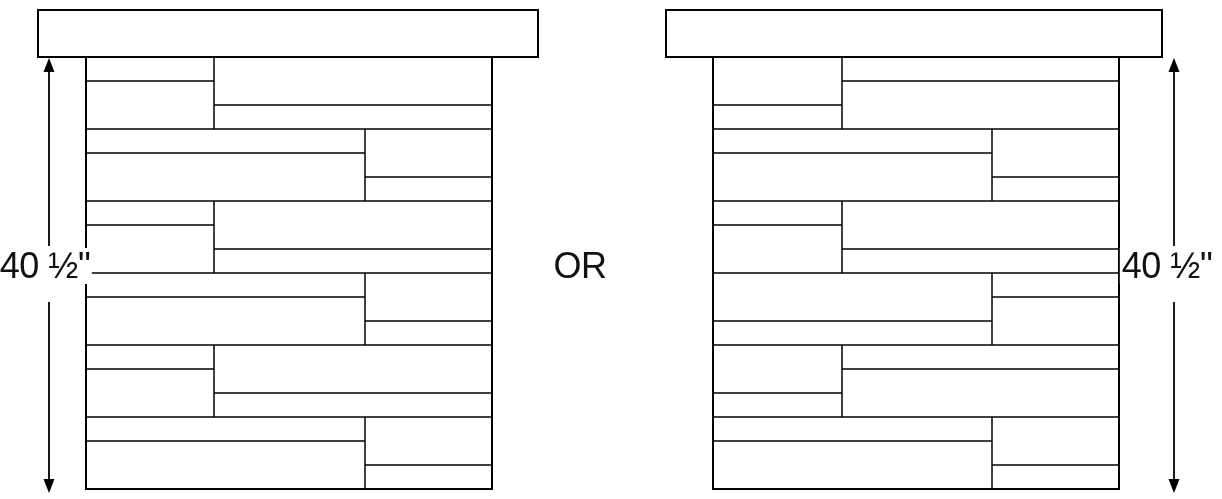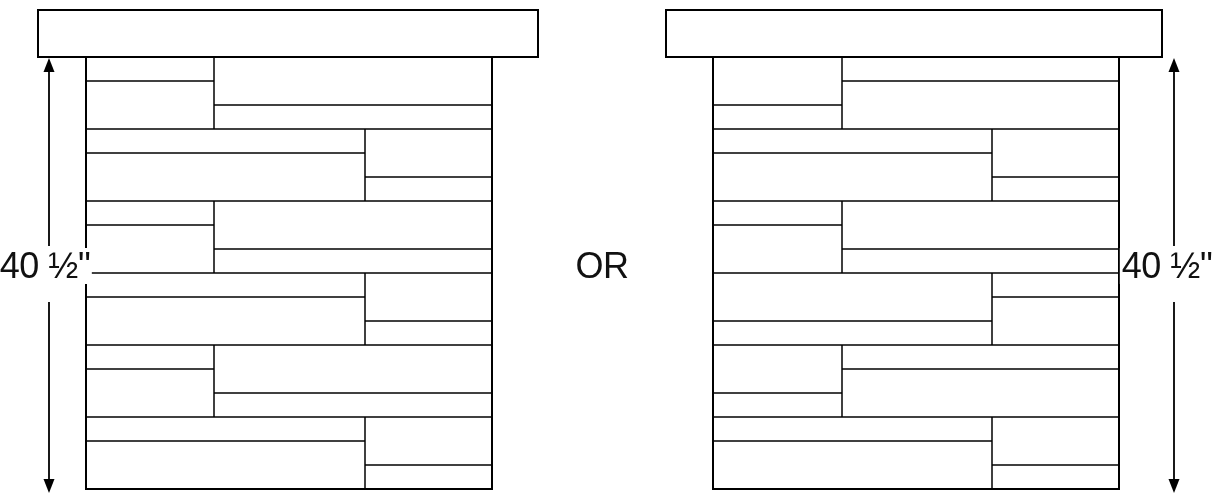--- a/index.html
+++ b/index.html
@@ -84,15 +84,15 @@
       <line x1="713" y1="417" x2="1119" y2="417" stroke="#000000" stroke-width="1.5"></line>
       <line x1="992" y1="417" x2="992" y2="489" stroke="#000000" stroke-width="1.5"></line>
       <line x1="713" y1="441" x2="992" y2="441" stroke="#000000" stroke-width="1.5"></line>
       <line x1="992" y1="465" x2="1119" y2="465" stroke="#000000" stroke-width="1.5"></line>
       <line x1="1174" y1="70" x2="1174" y2="246" stroke="#000000" stroke-width="1.8"></line>
       <line x1="1174" y1="302" x2="1174" y2="481" stroke="#000000" stroke-width="1.8"></line>
       <polygon points="1174,58 1168.5,72 1179.5,72" fill="#000000"></polygon>
       <polygon points="1174,493 1168.5,479 1179.5,479" fill="#000000"></polygon>
     </svg>
   <div class="label" id="dim-label-left" style="left: 45px; top: 266px;">40 ½"</div>
-  <div class="label" id="or-label" style="left: 602px; top: 266px;">OR</div>
+  <div class="label" id="or-label" style="left: 580px; top: 266px;">OR</div>
   <div class="label" id="dim-label-right" style="left: 1167px; top: 266px;">40 ½"</div>
 </div>
 
 </body></html>

